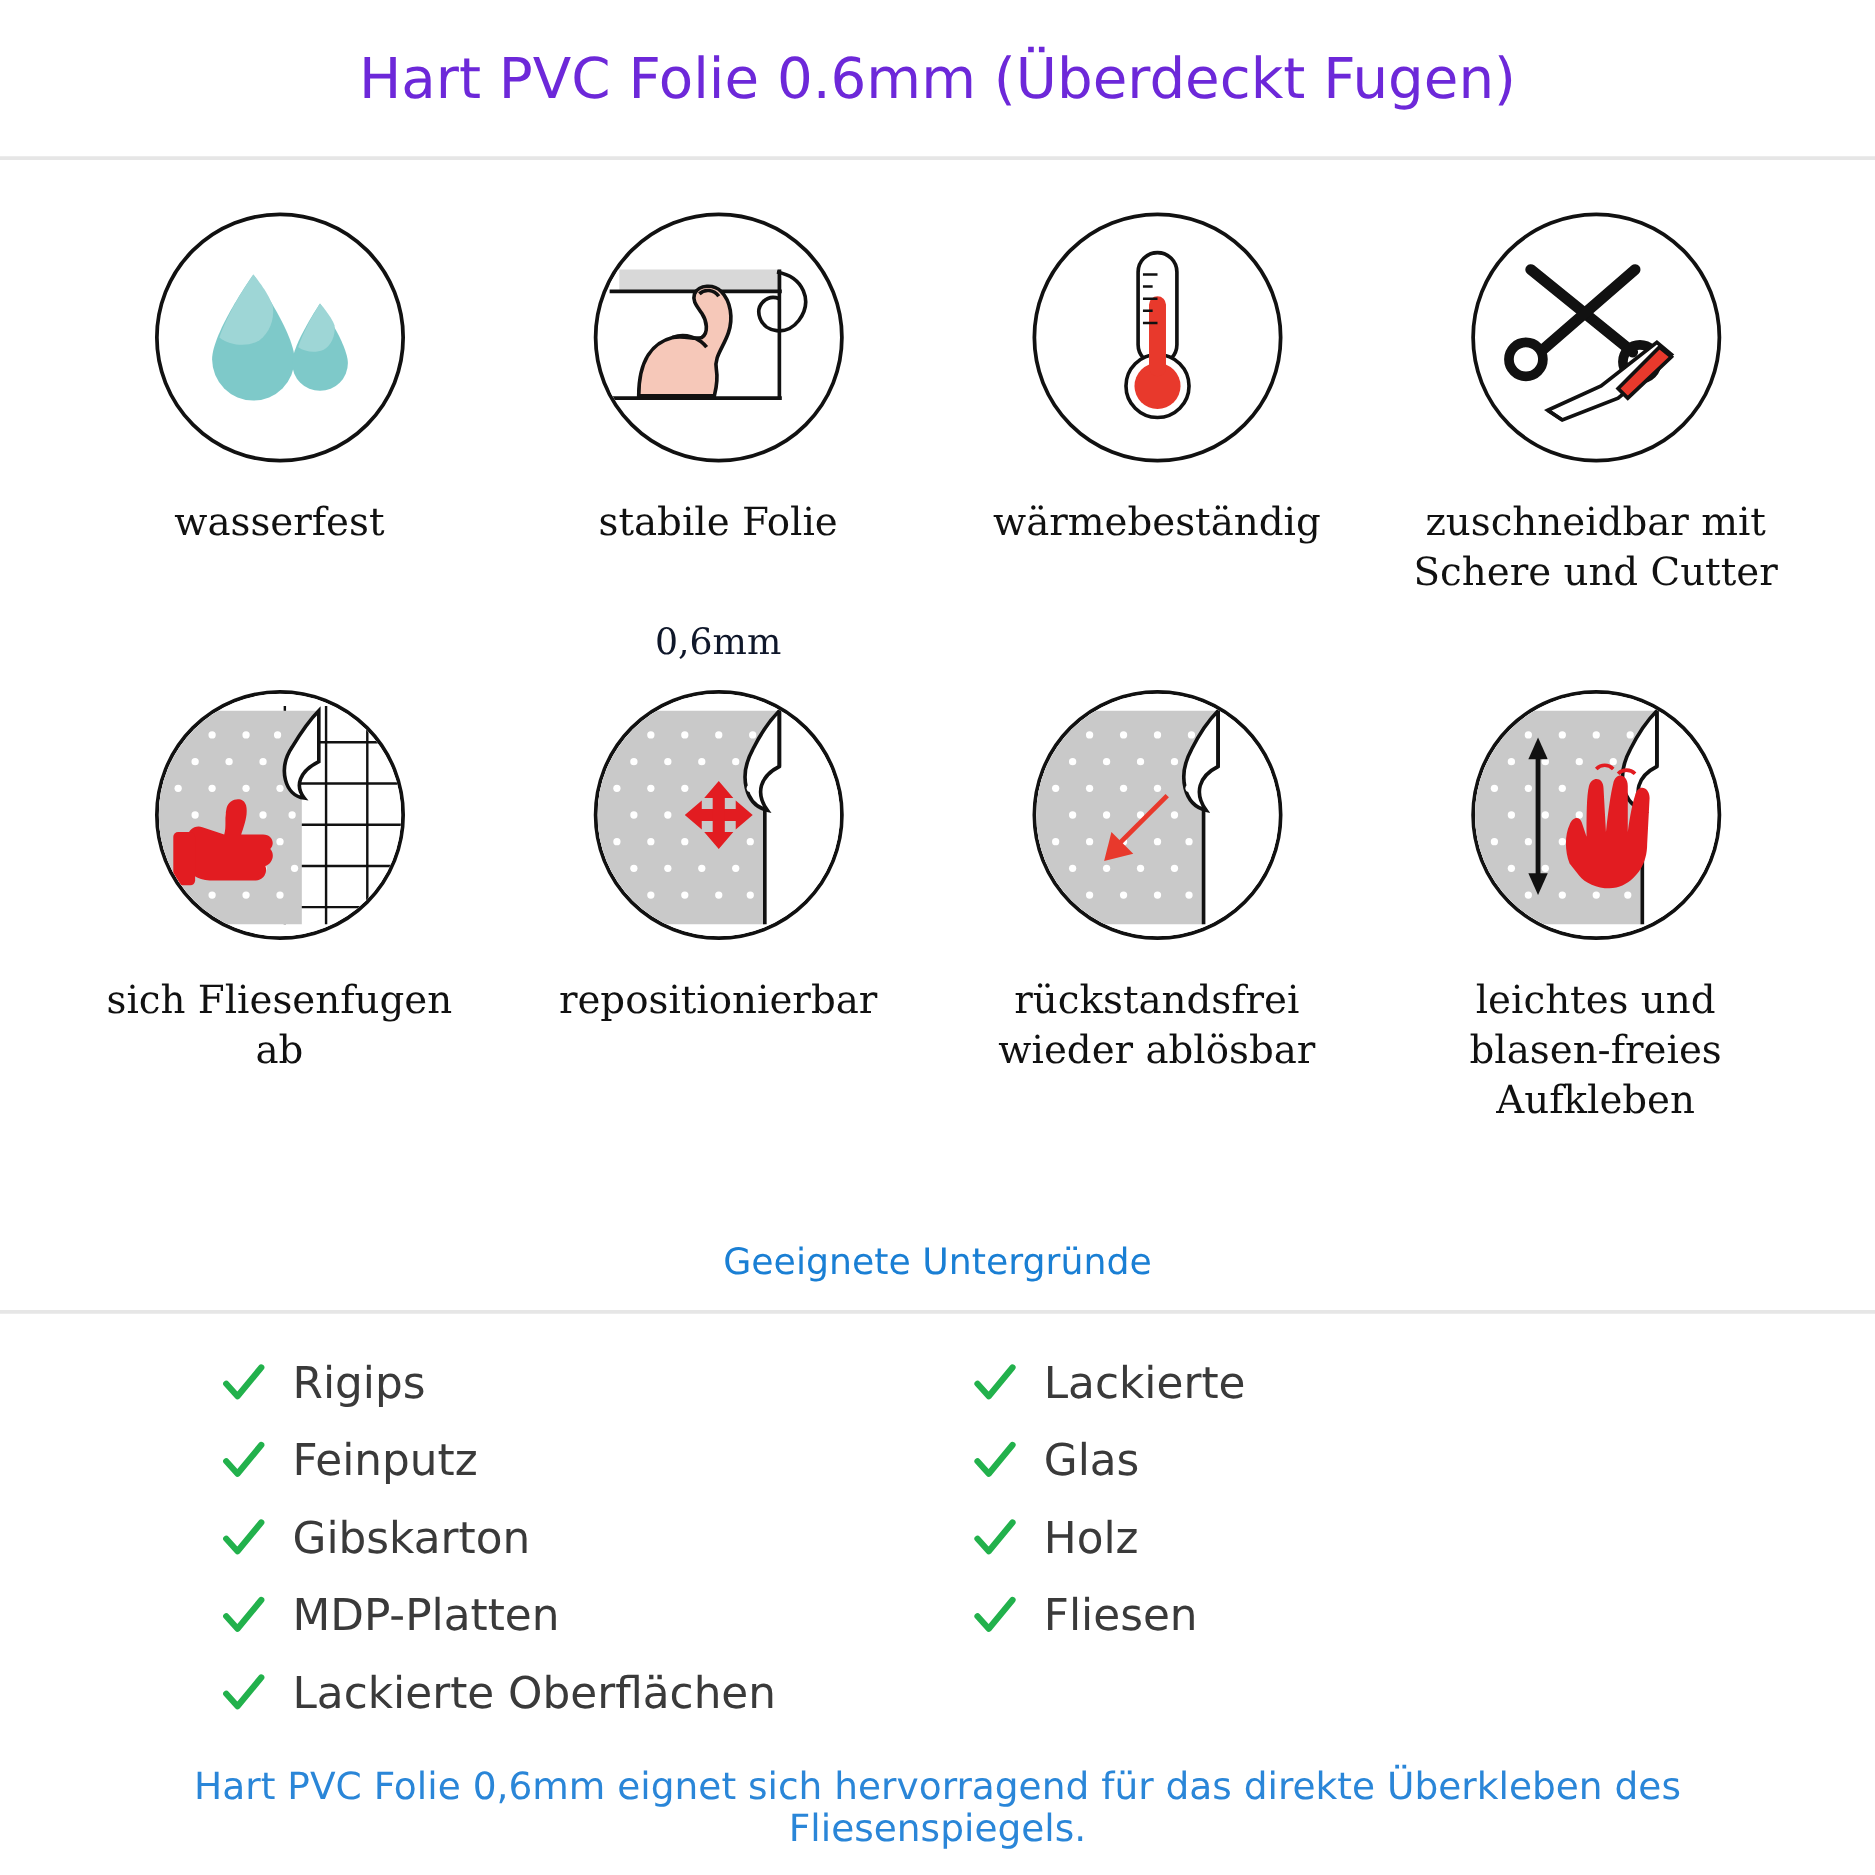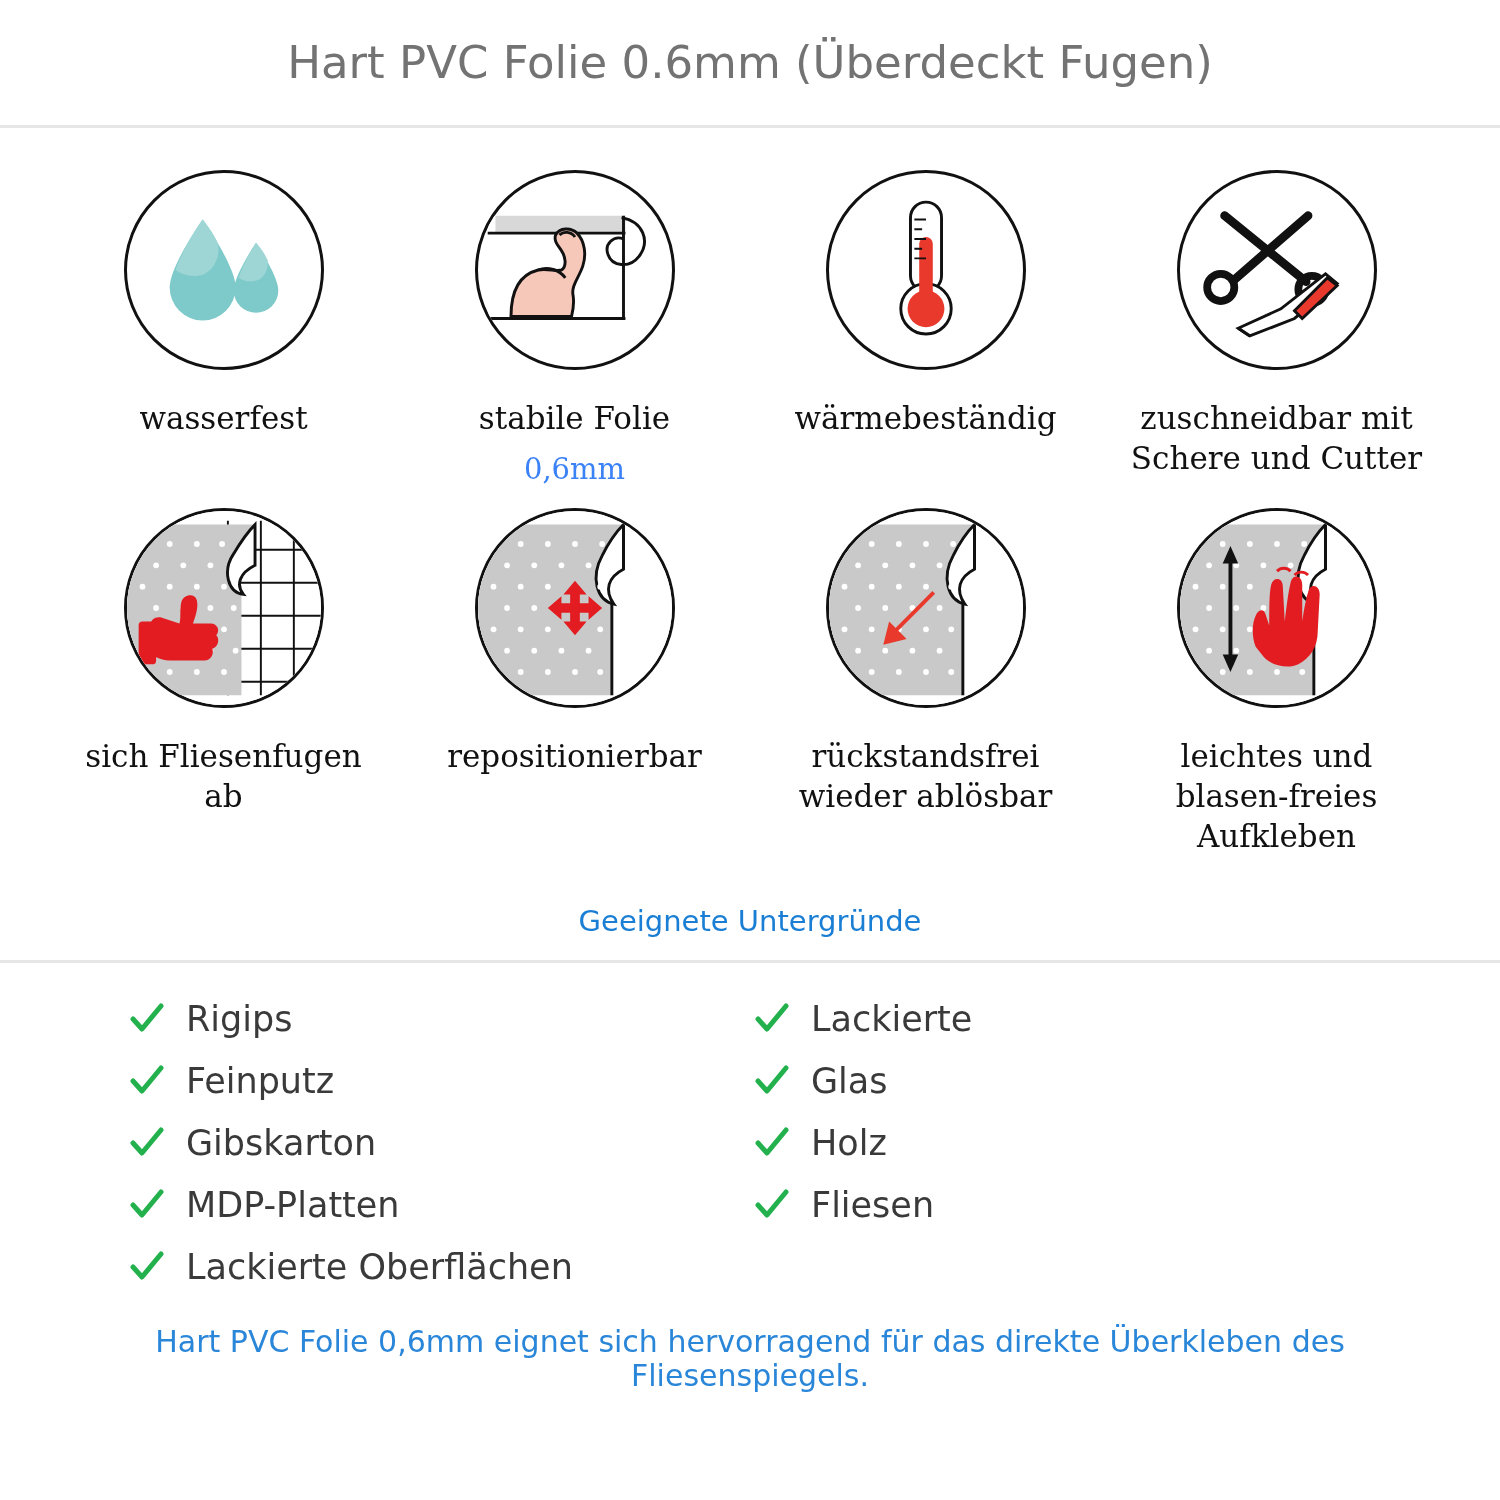--- a/index.html
+++ b/index.html
@@ -27,21 +27,21 @@
   .header {
     height: 128px;
     display: flex;
     align-items: center;
     justify-content: center;
     border-bottom: 3px solid #e6e6e6;
     box-sizing: border-box;
   }
   .header-title {
     font-size: 45px;
-    color: #737373;
+    color: #6d28d9;
     font-family: "DejaVu Sans", sans-serif;
     font-weight: normal;
     letter-spacing: 0px;
     text-align: center;
   }
 
   
   .features {
     padding: 42px 48px 0 48px;
     display: grid;
@@ -74,24 +74,25 @@
     margin-top: 16px;
     font-size: 31px;
     line-height: 40px;
     text-align: center;
     color: #111;
     font-family: "DejaVu Serif", serif;
     max-width: 310px;
   }
   .feature-sub {
     font-size: 29px;
-    color: #3b82f6;
+    color: #0f172a;
     text-align: center;
     font-family: "DejaVu Serif", serif;
     line-height: 38px;
+    margin-top: 44px;
   }
 
   
   .section-title-wrap {
     margin-top: 36px;
     text-align: center;
     padding-bottom: 22px;
     border-bottom: 3px solid #e6e6e6;
   }
   .section-title {
@@ -100,20 +101,21 @@
     font-family: "DejaVu Sans", sans-serif;
   }
 
   
   .substrates {
     margin-top: 28px;
     padding: 0 120px 0 130px;
     display: grid;
     grid-template-columns: 1fr 1fr;
     box-sizing: border-box;
+    margin-left: 48px;
   }
   .sub-col {
     display: flex;
     flex-direction: column;
     gap: 6px;
   }
   .sub-item {
     display: flex;
     align-items: center;
     gap: 22px;

